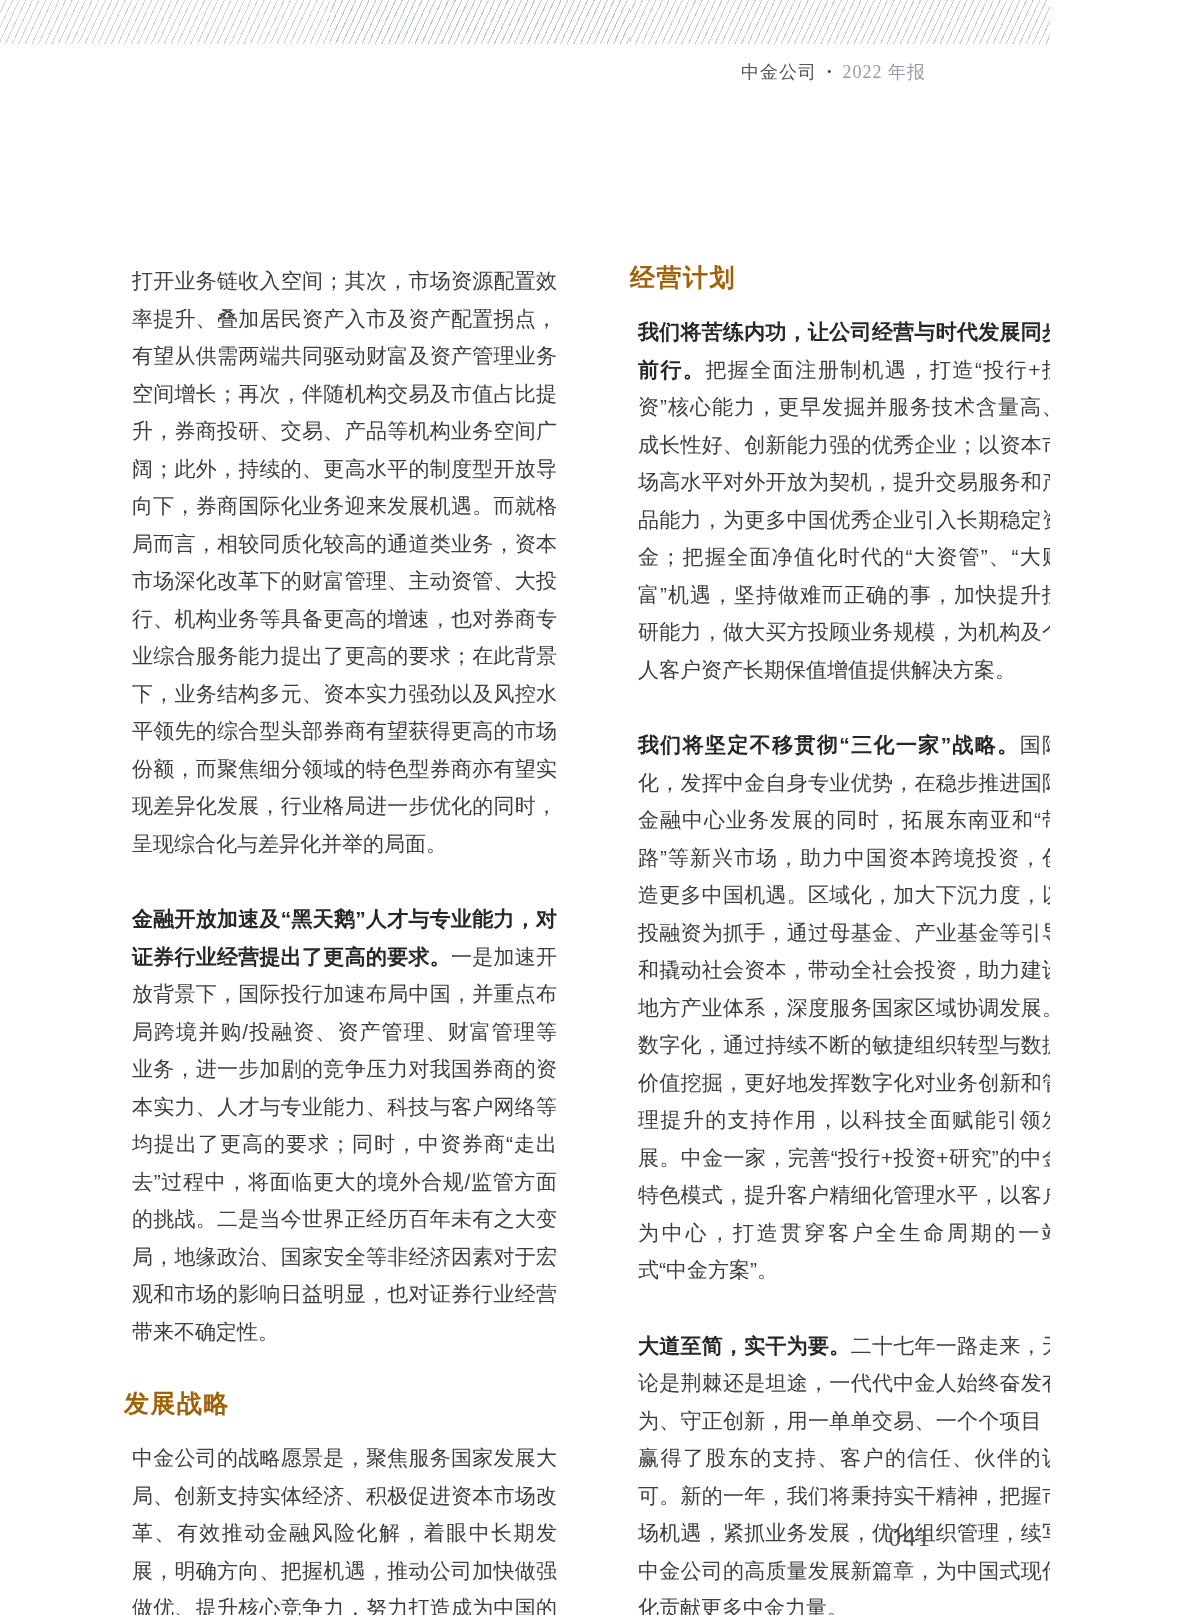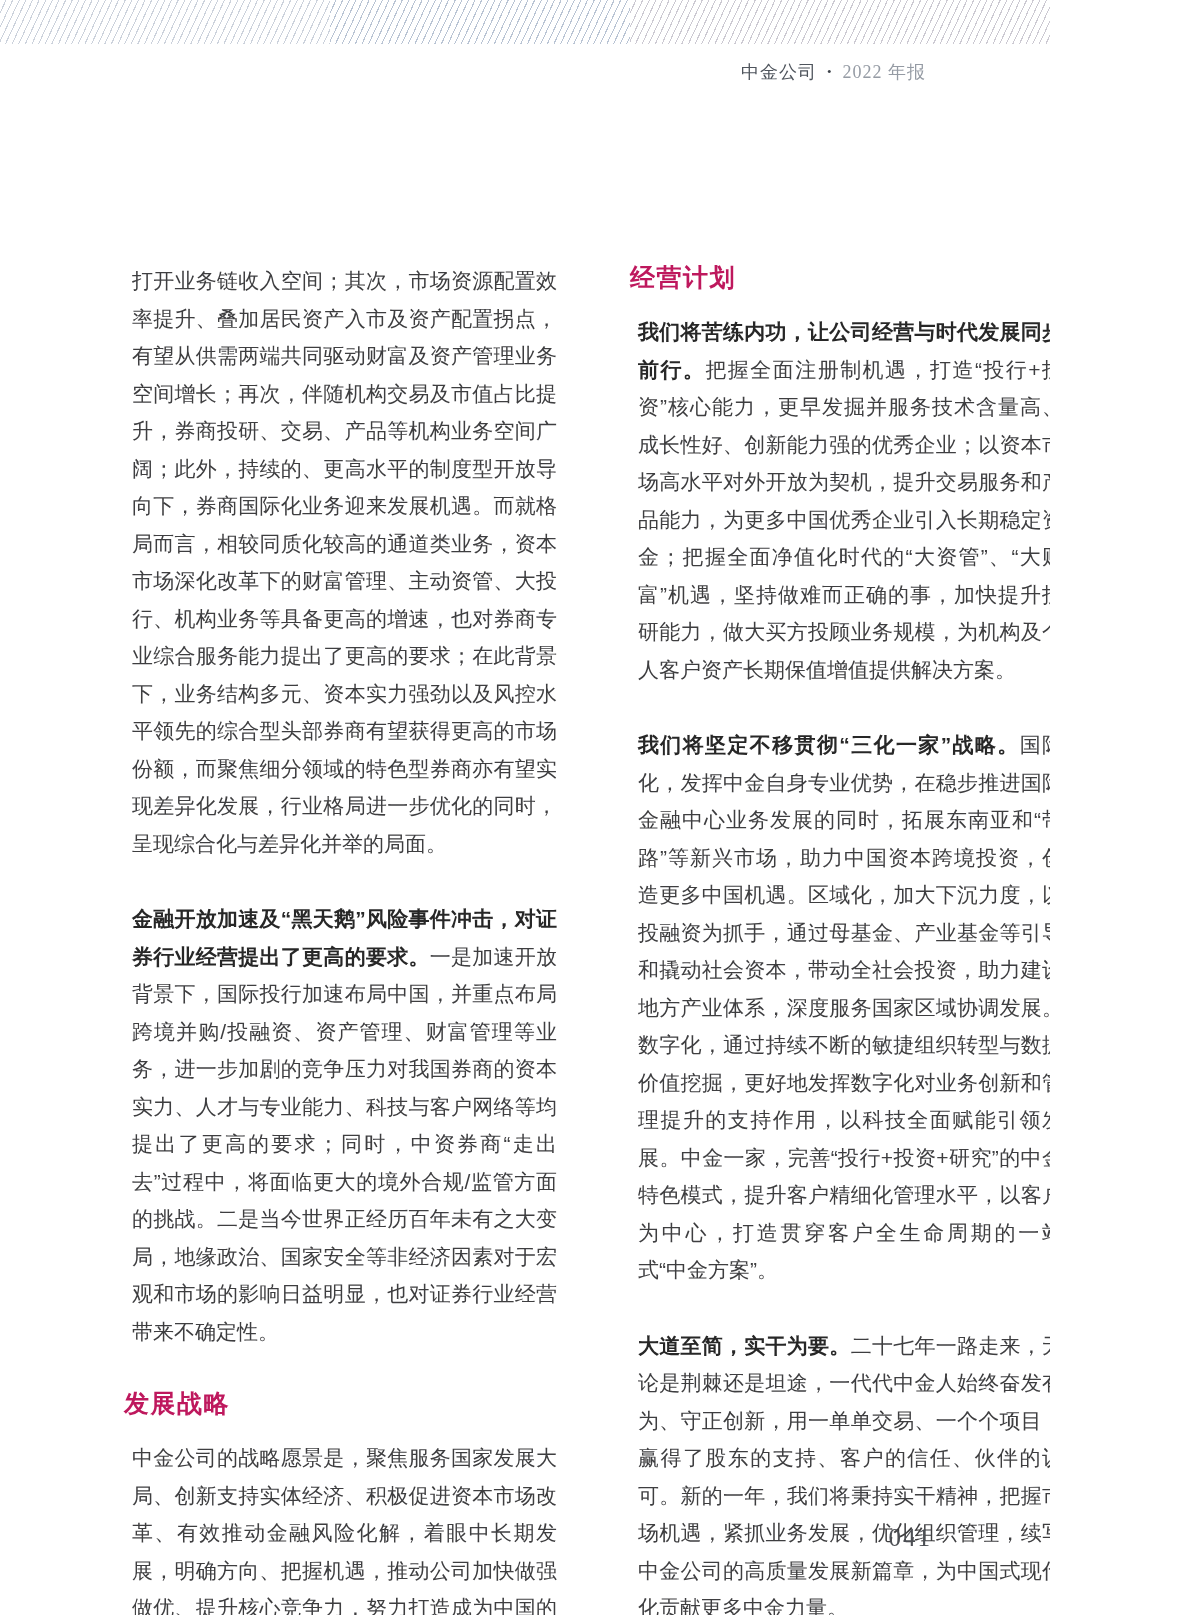--- a/index.html
+++ b/index.html
@@ -71,21 +71,21 @@
   .lead {
     font-weight: 700;
     color: #272727;
   }
 
   h2.section-heading {
     margin: 0 0 21px 0;
     font-size: 25px;
     line-height: 30px;
     font-weight: 700;
-    color: #be185d;
+    color: #a16207;
     letter-spacing: 1.5px;
     text-align: left;
   }
   .col-left h2.section-heading { margin-top: 19px; }
 
   
   .page-number {
     position: absolute;
     top: 1524px;
     right: 118px;
@@ -108,21 +108,21 @@
 
   <div class="page-header">
     <span>中金公司</span><span class="sep">•</span><span class="edition">2022 年报</span>
   </div>
 
   <div class="col col-left">
     <p>
       <span>打开业务链收入空间；其次，市场资源配置效率提升、叠加居民资产入市及资产配置拐点，有望从供需两端共同驱动财富及资产管理业务空间增长；再次，伴随机构交易及市值占比提升，券商投研、交易、产品等机构业务空间广阔；此外，持续的、更高水平的制度型开放导向下，券商国际化业务迎来发展机遇。而就格局而言，相较同质化较高的通道类业务，资本市场深化改革下的财富管理、主动资管、大投行、机构业务等具备更高的增速，也对券商专业综合服务能力提出了更高的要求；在此背景下，业务结构多元、资本实力强劲以及风控水平领先的综合型头部券商有望获得更高的市场份额，而聚焦细分领域的特色型券商亦有望实现差异化发展，行业格局进一步优化的同时，呈现综合化与差异化并举的局面。</span>
     </p>
     <p>
-      <span class="lead">金融开放加速及“黑天鹅”风险事件冲击，对证券行业经营提出了更高的要求。</span><span>一是加速开放背景下，国际投行加速布局中国，并重点布局跨境并购/投融资、资产管理、财富管理等业务，进一步加剧的竞争压力对我国券商的资本实力、人才与专业能力、科技与客户网络等均提出了更高的要求；同时，中资券商“走出去”过程中，将面临更大的境外合规/监管方面的挑战。二是当今世界正经历百年未有之大变局，地缘政治、国家安全等非经济因素对于宏观和市场的影响日益明显，也对证券行业经营带来不确定性。</span>
+      <span class="lead">金融开放加速及“黑天鹅”人才与专业能力，对证券行业经营提出了更高的要求。</span><span>一是加速开放背景下，国际投行加速布局中国，并重点布局跨境并购/投融资、资产管理、财富管理等业务，进一步加剧的竞争压力对我国券商的资本实力、人才与专业能力、科技与客户网络等均提出了更高的要求；同时，中资券商“走出去”过程中，将面临更大的境外合规/监管方面的挑战。二是当今世界正经历百年未有之大变局，地缘政治、国家安全等非经济因素对于宏观和市场的影响日益明显，也对证券行业经营带来不确定性。</span>
     </p>
     <h2 class="section-heading">发展战略</h2>
     <p>
       <span>中金公司的战略愿景是，聚焦服务国家发展大局、创新支持实体经济、积极促进资本市场改革、有效推动金融风险化解，着眼中长期发展，明确方向、把握机遇，推动公司加快做强做优、提升核心竞争力，努力打造成为中国的国际一流投行，成为未来金融体系的核心参与者。</span>
     </p>
   </div>
 
   <div class="col col-right">
     <h2 class="section-heading">经营计划</h2>
     <p>

